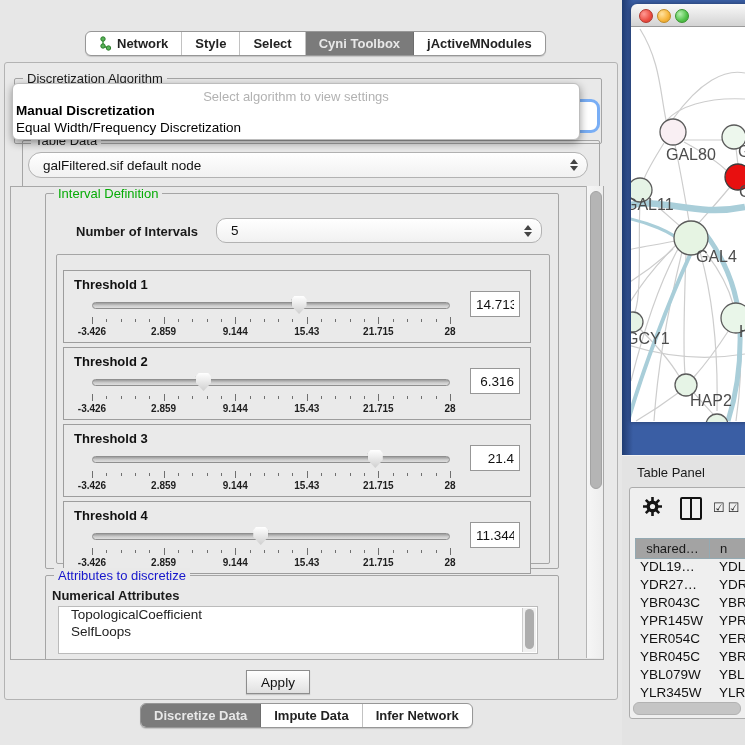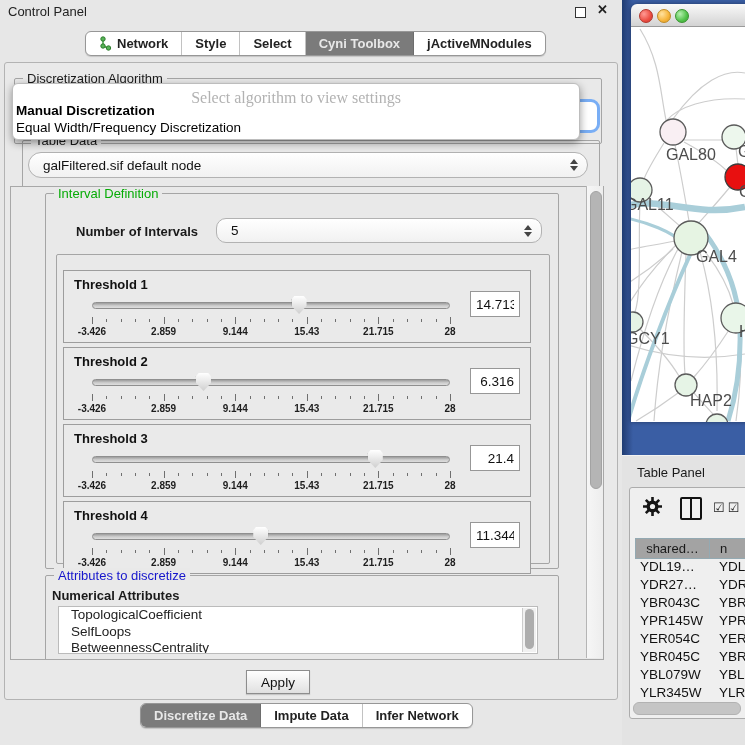--- a/index.html
+++ b/index.html
@@ -31,21 +31,21 @@
   .gt-green{color:#06ac06;}
   .gt-blue{color:#1616cc;}
 
   
   #algo-group{left:14px;top:78px;width:586px;height:64px;}
   #algo-ring{left:552px;top:99px;width:42px;height:28px;border:3px solid #79aef5;border-radius:9px;background:#fff;z-index:5;}
 
   
   #popup{left:12px;top:83px;width:566px;height:55px;background:#fff;border:1px solid #bdbdbd;border-radius:6px;
        box-shadow:0 3px 9px rgba(0,0,0,.4);z-index:20;}
-  #popup-hint{top:5px;left:0;width:100%;text-align:center;font-size:16px;color:#b2b2b2;font-family:Liberation Serif, serif;}
+  #popup-hint{top:5px;left:0;width:100%;text-align:center;font-size:13px;color:#b2b2b2;}
   #popup-opt1{top:19px;left:3px;font-size:13.5px;font-weight:bold;color:#000;}
   #popup-opt2{top:36px;left:3px;font-size:13.5px;color:#000;}
 
   
   .combo{position:absolute;background:linear-gradient(#ffffff,#f1f1f1);border:1px solid #b2b2b2;
        display:flex;align-items:center;font-size:13.5px;color:#111;}
   .combo .spin{position:absolute;right:9px;top:50%;transform:translateY(-50%);width:8px;height:12px;}
   .spin:before,.spin:after{content:"";position:absolute;left:0;border-left:4px solid transparent;border-right:4px solid transparent;}
   .spin:before{top:0;border-bottom:5px solid #444;}
   .spin:after{bottom:0;border-top:5px solid #444;}
@@ -126,25 +126,20 @@
   .tr .c1{width:73px;padding-left:5px;box-sizing:border-box;overflow:hidden;white-space:nowrap;}
   .tr .c2{flex:1;padding-left:11px;overflow:hidden;white-space:nowrap;}
   #hscroll{position:absolute;left:2px;top:214px;width:126px;height:12px;}
   #hscroll-thumb{position:absolute;left:1px;top:0;width:106px;height:11px;border-radius:6px;background:#c5c5c5;border:1px solid #b2b2b2;}
 </style>
 </head>
 <body>
 
 <div id="app">
 
-  <div class="abs" id="titlebar">
-    <div class="abs" id="title-text">Control Panel</div>
-    <div class="abs" id="float-icon"></div>
-    <div class="abs" id="close-icon">✕</div>
-  </div>
 
   <div class="abs seg" id="top-tabs">
     <div class="seg-item">
       <svg width="13" height="15" viewBox="0 0 13 15">
         <line x1="4" y1="4" x2="4" y2="10" stroke="#3fa13f" stroke-width="1.4"></line>
         <line x1="4" y1="10" x2="9" y2="12" stroke="#3fa13f" stroke-width="1.4"></line>
         <circle cx="4" cy="3" r="2.2" fill="#57b357" stroke="#2f7d2f"></circle>
         <circle cx="4" cy="10" r="2.2" fill="#57b357" stroke="#2f7d2f"></circle>
         <circle cx="9.5" cy="12" r="2.2" fill="#57b357" stroke="#2f7d2f"></circle>
       </svg>
@@ -376,21 +371,20 @@
           </div>
       </div>
     </div>
 
     <div class="group" id="attr-group">
       <div class="group-title gt-blue">Attributes to discretize</div>
       <div class="abs" id="attr-label">Numerical Attributes</div>
       <div class="abs" id="attr-list">
         <div class="list-item">TopologicalCoefficient</div>
           <div class="list-item">SelfLoops</div>
-          <div class="list-item">BetweennessCentrality</div>
           <div id="attr-scroll">
           <div id="attr-thumb"></div>
         </div>
       </div>
     </div>
   </div>
 
   <div class="abs" id="vscroll">
     <div class="abs" id="vscroll-thumb"></div>
   </div>

